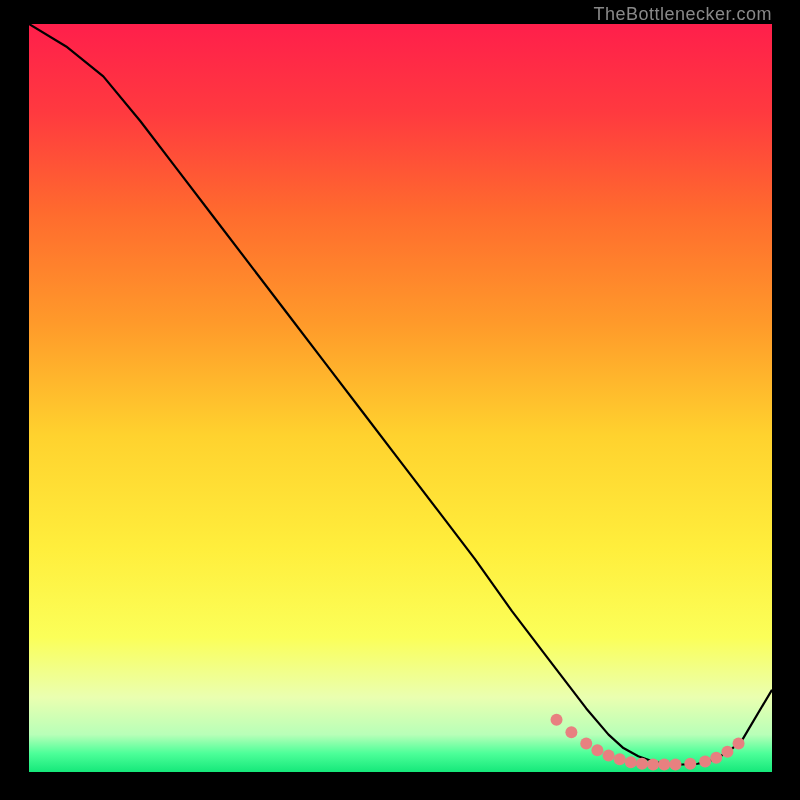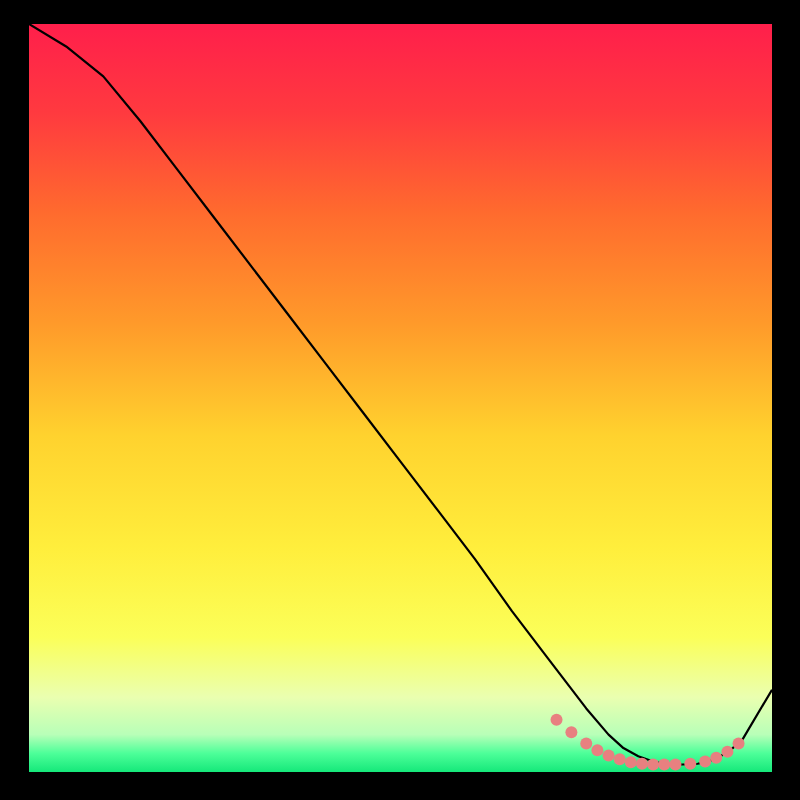--- a/index.html
+++ b/index.html
@@ -80,13 +80,14 @@
         <circle cx="635.26" cy="740.52" r="6" fill="#e88080"></circle>
         <circle cx="646.41" cy="740.52" r="6" fill="#e88080"></circle>
         <circle cx="661.27" cy="739.77" r="6" fill="#e88080"></circle>
         <circle cx="676.13" cy="737.53" r="6" fill="#e88080"></circle>
         <circle cx="687.27" cy="733.79" r="6" fill="#e88080"></circle>
         <circle cx="698.42" cy="727.80" r="6" fill="#e88080"></circle>
         <circle cx="709.56" cy="719.58" r="6" fill="#e88080"></circle>
       </g>
   </svg>
 
+  <div class="watermark">TheBottlenecker.com</div>
 </div>
 
 </body></html>

